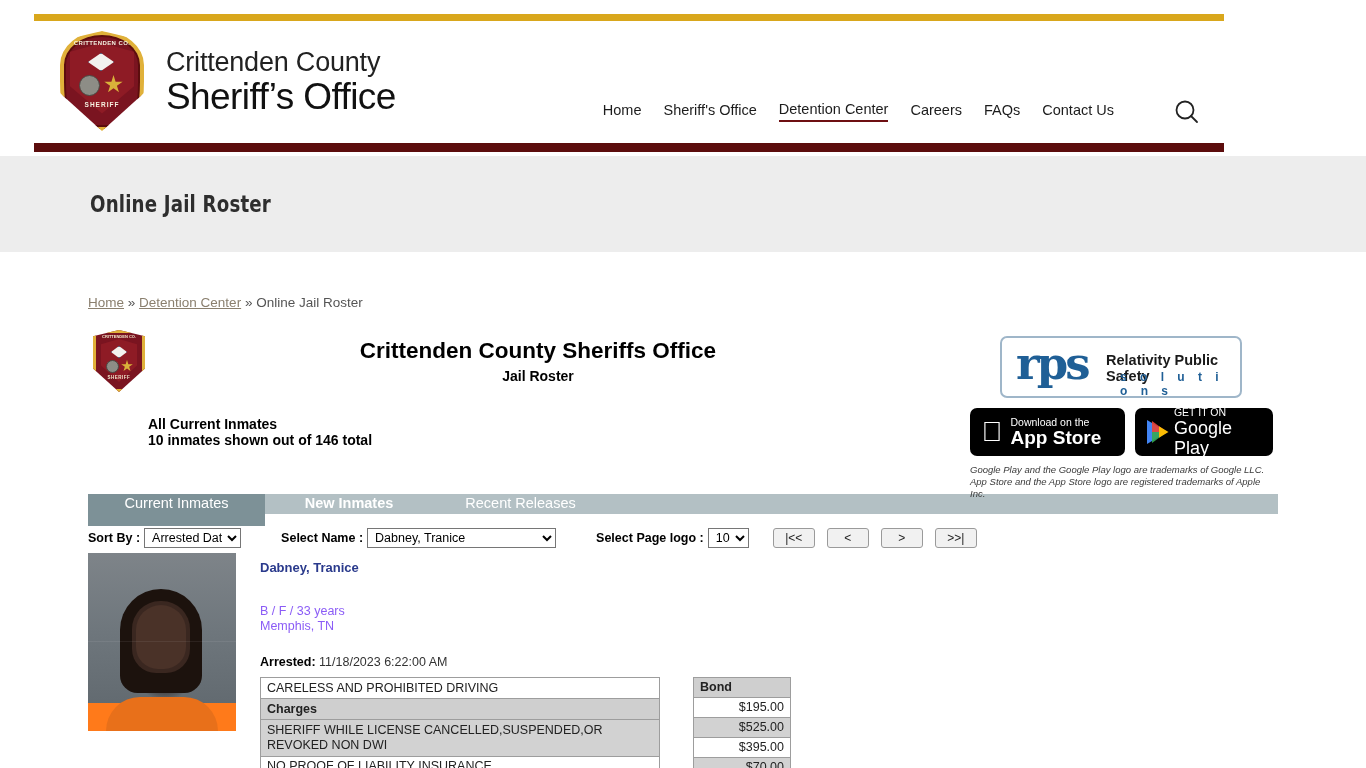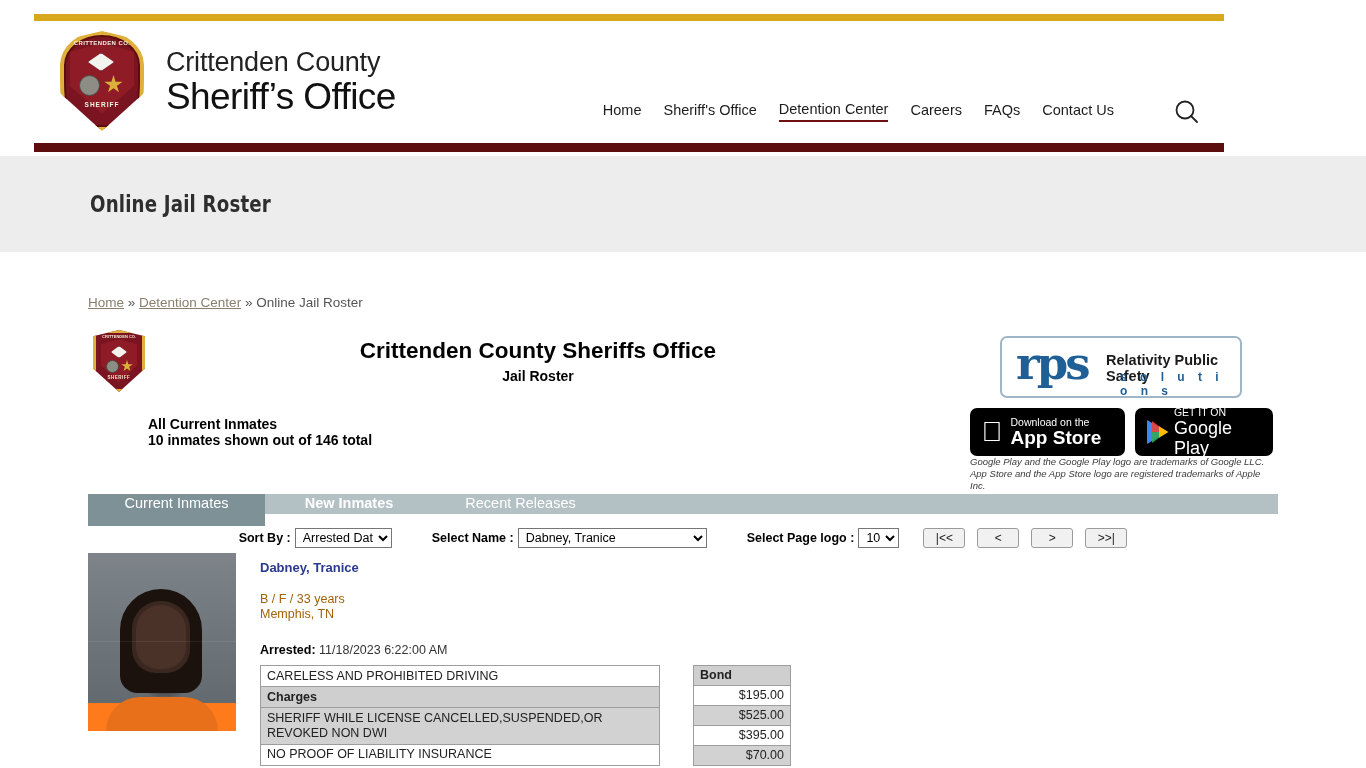--- a/index.html
+++ b/index.html
@@ -119,31 +119,31 @@
   .store-badge.gp { width:138px; }
   .apple-glyph { font-size:28px; color:#fff; line-height:28px; }
   .store-txt-s { color:#fff; font-size:10.5px; line-height:12px; }
   .store-txt-l { color:#fff; font-size:19px; font-weight:bold; line-height:21px; margin-top:-1px; }
   .store-txt-gp { color:#fff; font-size:18px; line-height:20px; }
   .gp-wrap { position:relative; width:22px; height:24px; }
   .gp-a { position:absolute; left:0; top:0; width:0;height:0;border-top:12px solid transparent;border-bottom:12px solid transparent;border-left:20px solid #4285f4; }
   .gp-b { position:absolute; left:5px; top:1px; width:0;height:0;border-top:11px solid transparent;border-bottom:0 solid transparent;border-left:15px solid #ea4335; opacity:.9;}
   .gp-c { position:absolute; left:5px; top:12px; width:0;height:0;border-bottom:11px solid transparent;border-top:0 solid transparent;border-left:15px solid #34a853; opacity:.9;}
   .gp-d { position:absolute; left:12px; top:6px; width:10px;height:12px; background:#fbbc04; clip-path:polygon(0 0,100% 50%,0 100%); }
-  .tm-note { font-size:9.5px; font-style:italic; color:#3a3a3a; line-height:12px; margin-top:0; text-align:left; padding-left:4px; }
+  .tm-note { font-size:9.5px; font-style:italic; color:#3a3a3a; line-height:12px; margin-top:8px; text-align:left; padding-left:4px; }
 
   
   .tabbar { width:1190px; height:20px; background:#b3c0c4; display:flex; margin-top:8px; }
   .tab { height:32px; line-height:19px; color:#ffffff; font-size:14.5px; text-align:center; cursor:pointer; }
   .tab.t0 { width:177px; background:#7d9197; }
   .tab.t1 { width:168px;font-weight:bold; }
   .tab.t2 { width:175px; }
 
   
-  .controls { width:1190px; height:26px; display:flex; align-items:center; gap:0; font-size:12.5px; color:#000; font-weight:bold; padding-top:21px;justify-content:center; }
+  .controls { width:1190px; height:26px; display:flex; align-items:center; gap:0; font-size:12.5px; color:#000; font-weight:bold; padding-top:21px; }
   .controls .lbl { margin-right:4px; }
   .sel {
     font-family:"Liberation Sans", sans-serif; font-size:12.5px; font-weight:normal;
     border:1px solid #767676; background:#fff; height:20px; padding:0 2px 0 3px; color:#000;
   }
   .sel-sort { width:97px; }
   .sel-name { width:189px; }
   .sel-size { width:41px; }
   .pager { display:flex; gap:12px; margin-left:24px; }
   .pg-btn {
@@ -178,21 +178,21 @@
     position:absolute; left:32px; top:36px; width:82px; height:104px;
     background:#1c120d; border-radius:42px 42px 18px 18px; z-index:-0;
   }
   .mug-face {
     position:absolute; left:48px; top:52px; width:50px; height:64px;
     background:#4a3228; border-radius:25px 25px 22px 22px;
   }
 
   .inmate-info { margin-left:24px; padding-top:5px; }
   .inm-name { font-size:13px; font-weight:bold; color:#2a3a8c; text-decoration:none; }
-  .inm-meta { font-size:12.5px; color:#a16207; line-height:15px; margin-top:16px; }
+  .inm-meta { font-size:12.5px; color:#8b5cf6; line-height:15px; margin-top:28px; }
   .inm-arr { font-size:12.5px; color:#333; margin-top:21px; }
   .inm-arr b { color:#000; }
 
   .charge-area { display:flex; margin-top:8px; }
   table.chg { border-collapse:collapse; table-layout:fixed; }
   table.chg th, table.chg td {
     border:1px solid #9d9d9d; font-size:12.5px; color:#222; padding:2px 6px; text-align:left;
     font-weight:normal; line-height:15px;
   }
   table.chg th { background:#cfcfcf; font-weight:bold; }

